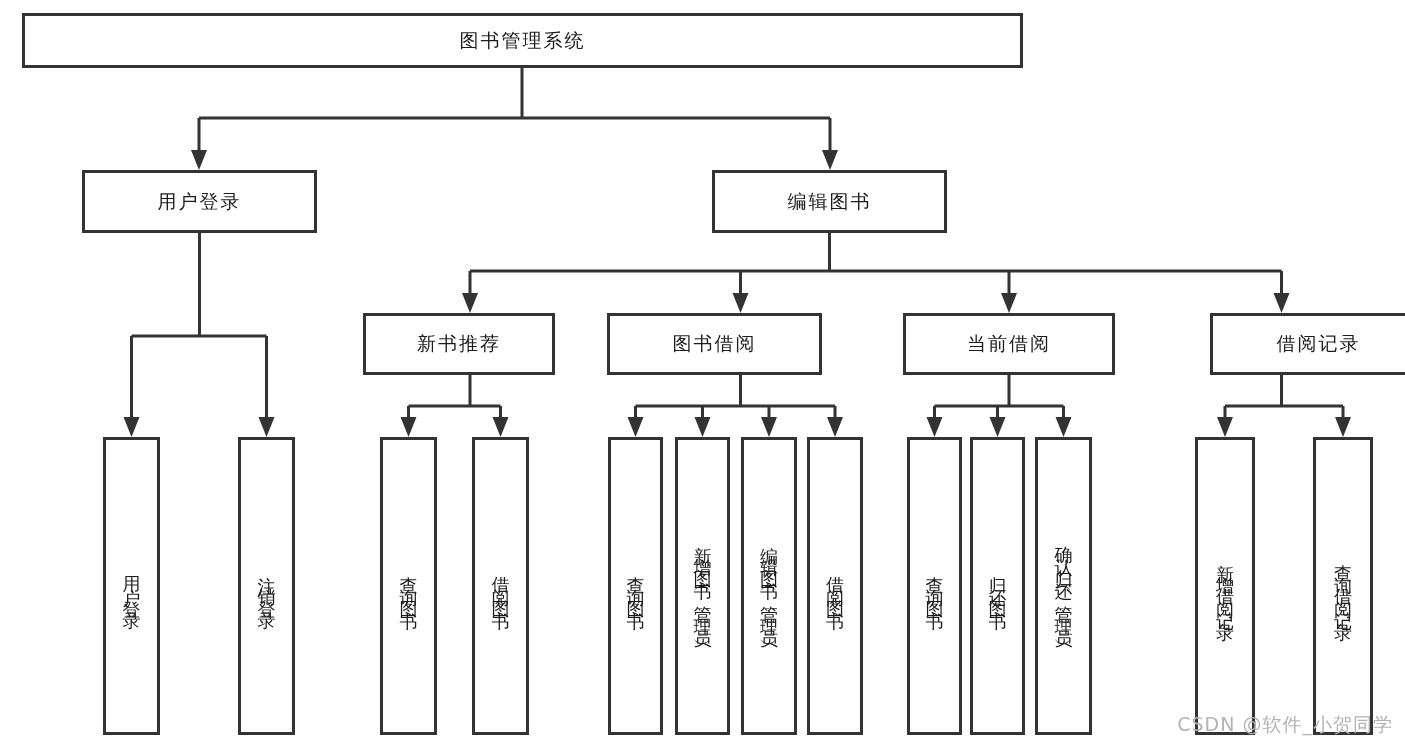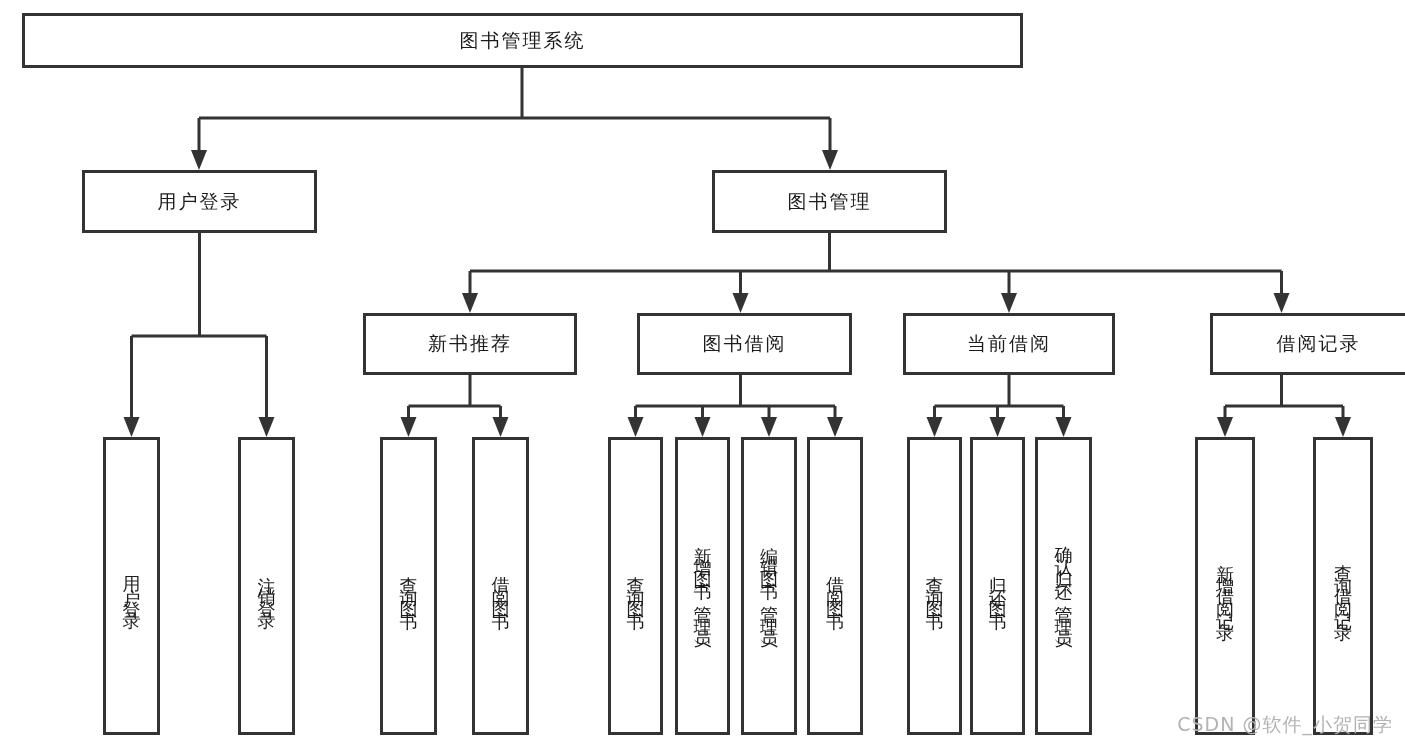--- a/index.html
+++ b/index.html
@@ -102,27 +102,27 @@
   </svg>
 
   <div class="node h-node" style="left:22px; top:13px; width:1001px; height:55px;">
     <span>图书管理系统</span>
   </div>
 
   <div class="node h-node" style="left:82px; top:170px; width:235px; height:63px;">
     <span>用户登录</span>
   </div>
   <div class="node h-node" style="left:712px; top:170px; width:235px; height:63px;">
-    <span>图书管理</span>
+    <span>编辑图书</span>
   </div>
 
-  <div class="node h-node" style="left:363px; top:313px; width:214px; height:62px;">
+  <div class="node h-node" style="left:363px; top:313px; width:192px; height:62px;">
     <span>新书推荐</span>
   </div>
-  <div class="node h-node" style="left:637px; top:313px; width:215px; height:62px;">
+  <div class="node h-node" style="left:607px; top:313px; width:215px; height:62px;">
     <span>图书借阅</span>
   </div>
   <div class="node h-node" style="left:903px; top:313px; width:212px; height:62px;">
     <span>当前借阅</span>
   </div>
   <div class="node h-node" style="left:1210px; top:313px; width:217px; height:62px;">
     <span>借阅记录</span>
   </div>
 
   <div class="node v-node" style="left:103px; top:437px; width:57px; height:298px;">

